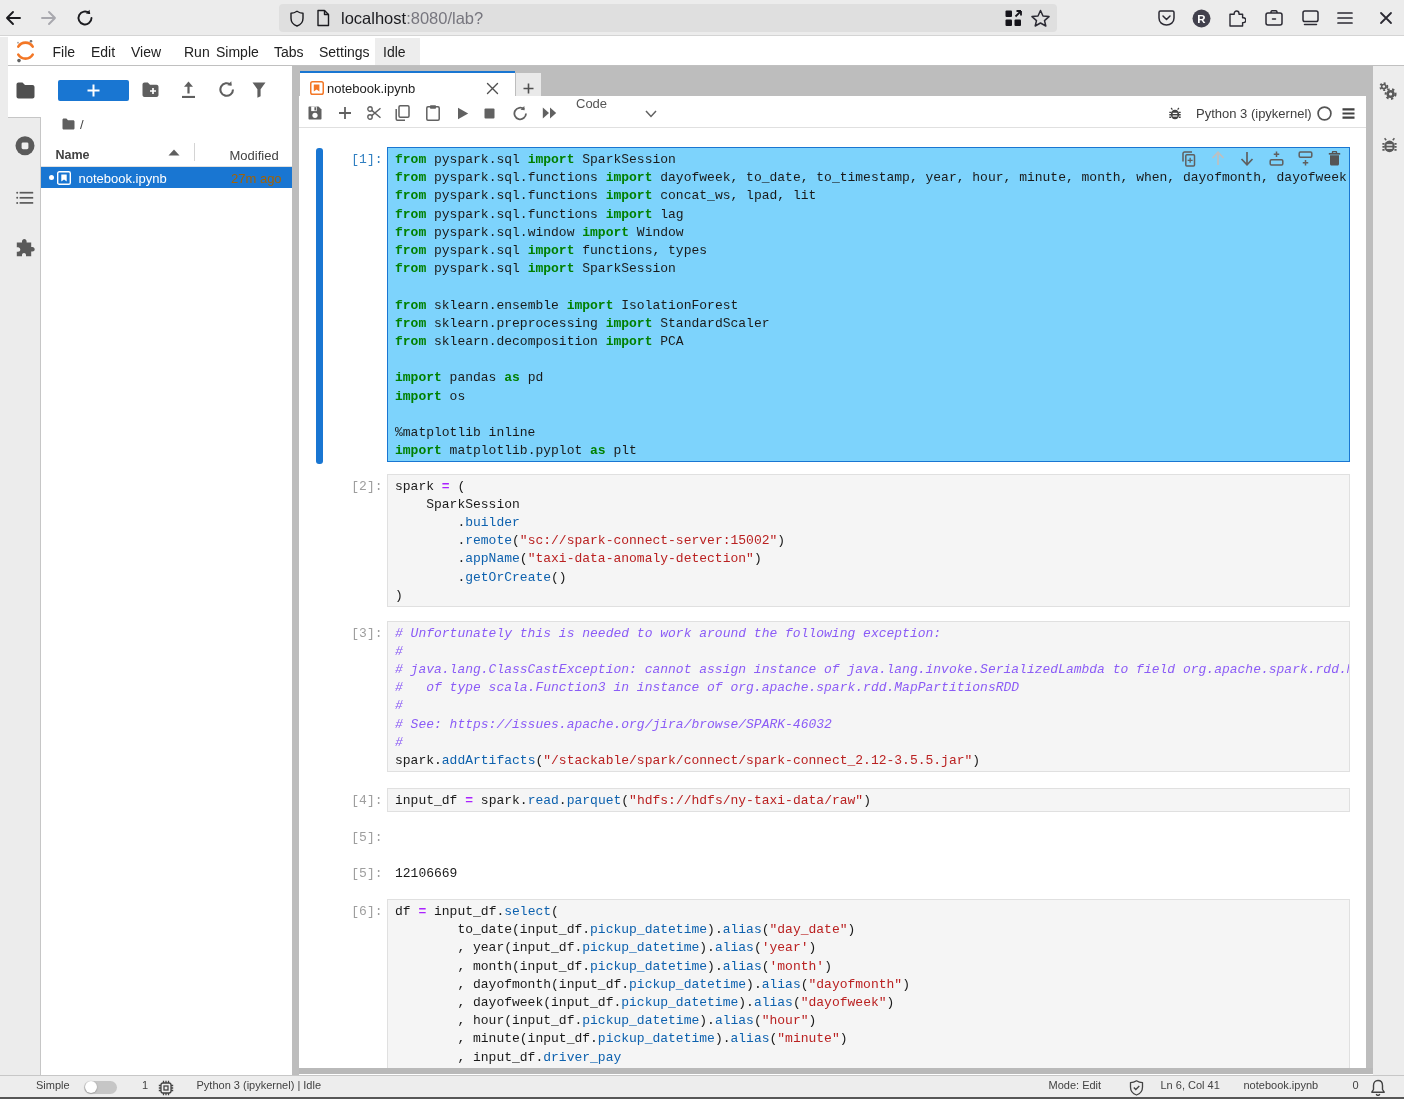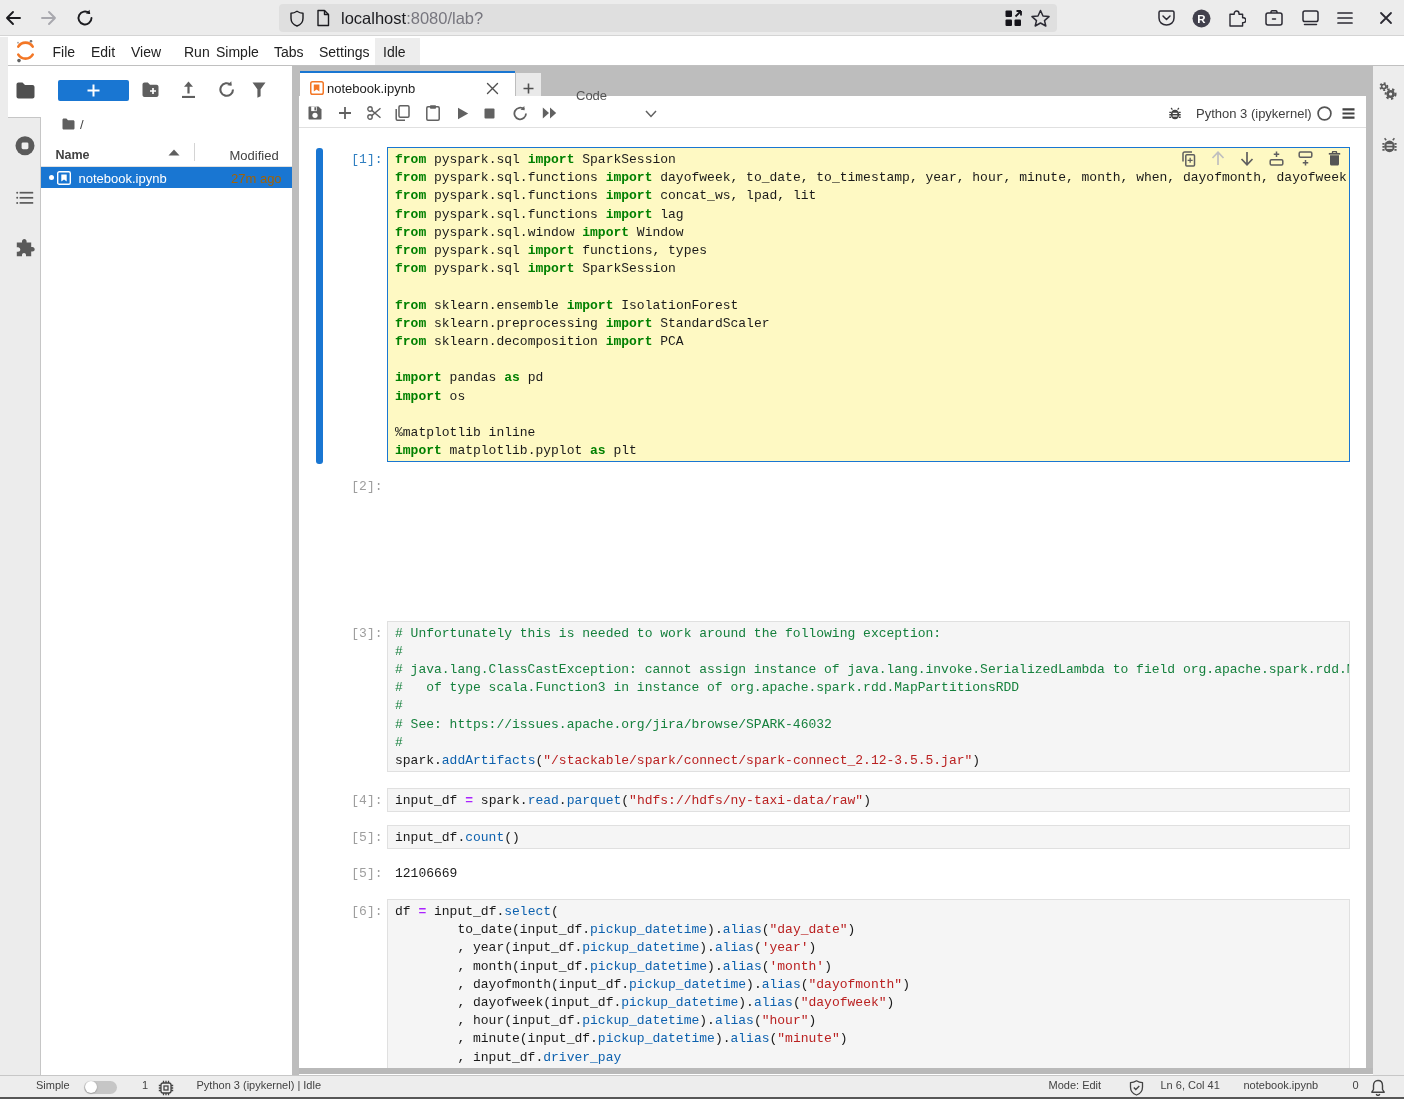--- a/index.html
+++ b/index.html
@@ -27,26 +27,26 @@
 #ntab{position:absolute;left:299.5px;top:71px;width:215px;height:25px;background:#fff;border-top:2.6px solid #1976d2}
 #ntab .t{position:absolute;left:27.5px;top:7.5px;font-size:13px;color:#212121}
 #plustab{position:absolute;left:515.5px;top:72.5px;width:25px;height:23.5px;background:#e9e9e9}
 #toolbar{position:absolute;left:299px;top:96px;width:1067px;height:32px;background:#fff;border-bottom:1px solid #e0e0e0}
 .tbtxt{position:absolute;font-size:13px;color:#555}
 
 #nb{position:absolute;left:299px;top:129px;width:1067px;height:946px;background:#fff;overflow:hidden}
 .pr{position:absolute;left:0;width:83.5px;text-align:right;font:13px/18.2px "Liberation Mono",monospace;color:#9e9e9e;white-space:pre}
 .pr.act{color:#307fc1}
 .ed{position:absolute;left:88px;width:962.5px;background:#f5f5f5;border:1px solid #e0e0e0;padding:3px 0 1px 7px;overflow:hidden}
-.ed.act{background:#fef9c3;border-color:#1976d2}
+.ed.act{background:#7dd3fc;border-color:#1976d2}
 .ed pre, .out pre{font:13px/18.2px "Liberation Mono",monospace;color:#1a1a1a;white-space:pre}
 .k{color:#008000;font-weight:bold}
 .o{color:#AA22FF;font-weight:bold}
 .s{color:#BA2121}
-.c{color:#15803d;}
+.c{color:#8b5cf6;font-style:italic}
 .p{color:#0d61ae}
 #collapser{position:absolute;left:17px;top:18.5px;width:7px;height:316px;background:#1976d2;border-radius:3px}
 .out{position:absolute;left:96px}
 
 #statusbar{position:absolute;left:0;top:1075px;width:1404px;height:24px;background:#ededed;border-top:1px solid #c7c7c7}
 .st{position:absolute;font-size:11px;color:#424242;top:1079px}
 .icon{position:absolute}
 </style></head>
 <body>
 <div id="chrome"></div>
@@ -68,21 +68,21 @@
   </div>
 <div id="fbrowser"></div>
 <div id="divider"></div>
 <div id="rsidebar"></div>
 <div id="tabbar"></div>
 <div id="ntab">
     <div class="t">notebook.ipynb</div>
   </div>
 <div id="plustab"></div>
 <div id="toolbar"></div>
-<div class="tbtxt" style="left:576px;top:88px">Code</div>
+<div class="tbtxt" style="left:576px;top:96px">Code</div>
 <div class="tbtxt" style="left:1196px;top:106px;color:#3f3f3f">Python 3 (ipykernel)</div>
 <div id="vscroll"></div>
 <div id="nb">
 <div id="collapser"></div>
 <div class="pr act" style="top:22px">[1]:</div>
 <div class="ed act" style="top:18px">
       <pre><span class="k">from</span> pyspark.sql <span class="k">import</span> SparkSession
 <span class="k">from</span> pyspark.sql.functions <span class="k">import</span> dayofweek, to_date, to_timestamp, year, hour, minute, month, when, dayofmonth, dayofweek
 <span class="k">from</span> pyspark.sql.functions <span class="k">import</span> concat_ws, lpad, lit
 <span class="k">from</span> pyspark.sql.functions <span class="k">import</span> lag
@@ -94,39 +94,45 @@
 <span class="k">from</span> sklearn.preprocessing <span class="k">import</span> StandardScaler
 <span class="k">from</span> sklearn.decomposition <span class="k">import</span> PCA
 
 <span class="k">import</span> pandas <span class="k">as</span> pd
 <span class="k">import</span> os
 
 %matplotlib inline
 <span class="k">import</span> matplotlib.pyplot <span class="k">as</span> plt</pre>
     </div>
 <div class="pr" style="top:348.5px">[2]:</div>
+<div class="ed" style="top:344.5px">
+      <pre>spark <span class="o">=</span> (
+    SparkSession
+        .<span class="p">builder</span>
+        .<span class="p">remote</span>(<span class="s">"sc://spark-connect-server:15002"</span>)
+        .<span class="p">appName</span>(<span class="s">"taxi-data-anomaly-detection"</span>)
+        .<span class="p">getOrCreate</span>()
+)</pre>
+    </div>
 <div class="pr" style="top:495.5px">[3]:</div>
 <div class="ed" style="top:491.5px">
       <pre><span class="c"># Unfortunately this is needed to work around the following exception:</span>
 <span class="c">#</span>
 <span class="c"># java.lang.ClassCastException: cannot assign instance of java.lang.invoke.SerializedLambda to field org.apache.spark.rdd.MapPartitions</span>
 <span class="c">#   of type scala.Function3 in instance of org.apache.spark.rdd.MapPartitionsRDD</span>
 <span class="c">#</span>
 <span class="c"># See: https://issues.apache.org/jira/browse/SPARK-46032</span>
 <span class="c">#</span>
 spark.<span class="p">addArtifacts</span>(<span class="s">"/stackable/spark/connect/spark-connect_2.12-3.5.5.jar"</span>)</pre>
     </div>
 <div class="pr" style="top:663px">[4]:</div>
 <div class="ed" style="top:659px">
       <pre>input_df <span class="o">=</span> spark.<span class="p">read</span>.<span class="p">parquet</span>(<span class="s">"hdfs://hdfs/ny-taxi-data/raw"</span>)</pre>
     </div>
 <div class="pr" style="top:700px">[5]:</div>
-<div class="ed" style="top:696px">
-      <pre>input_df.<span class="p">count</span>()</pre>
-    </div>
 <div class="pr" style="top:736.4px">[5]:</div>
 <div class="out" style="top:736.4px">
       <pre>12106669</pre>
     </div>
 <div class="pr" style="top:774px">[6]:</div>
 <div class="ed" style="top:770px">
       <pre>df <span class="o">=</span> input_df.<span class="p">select</span>(
         to_date(input_df.<span class="p">pickup_datetime</span>).<span class="p">alias</span>(<span class="s">"day_date"</span>)
         , year(input_df.<span class="p">pickup_datetime</span>).<span class="p">alias</span>(<span class="s">'year'</span>)
         , month(input_df.<span class="p">pickup_datetime</span>).<span class="p">alias</span>(<span class="s">'month'</span>)

